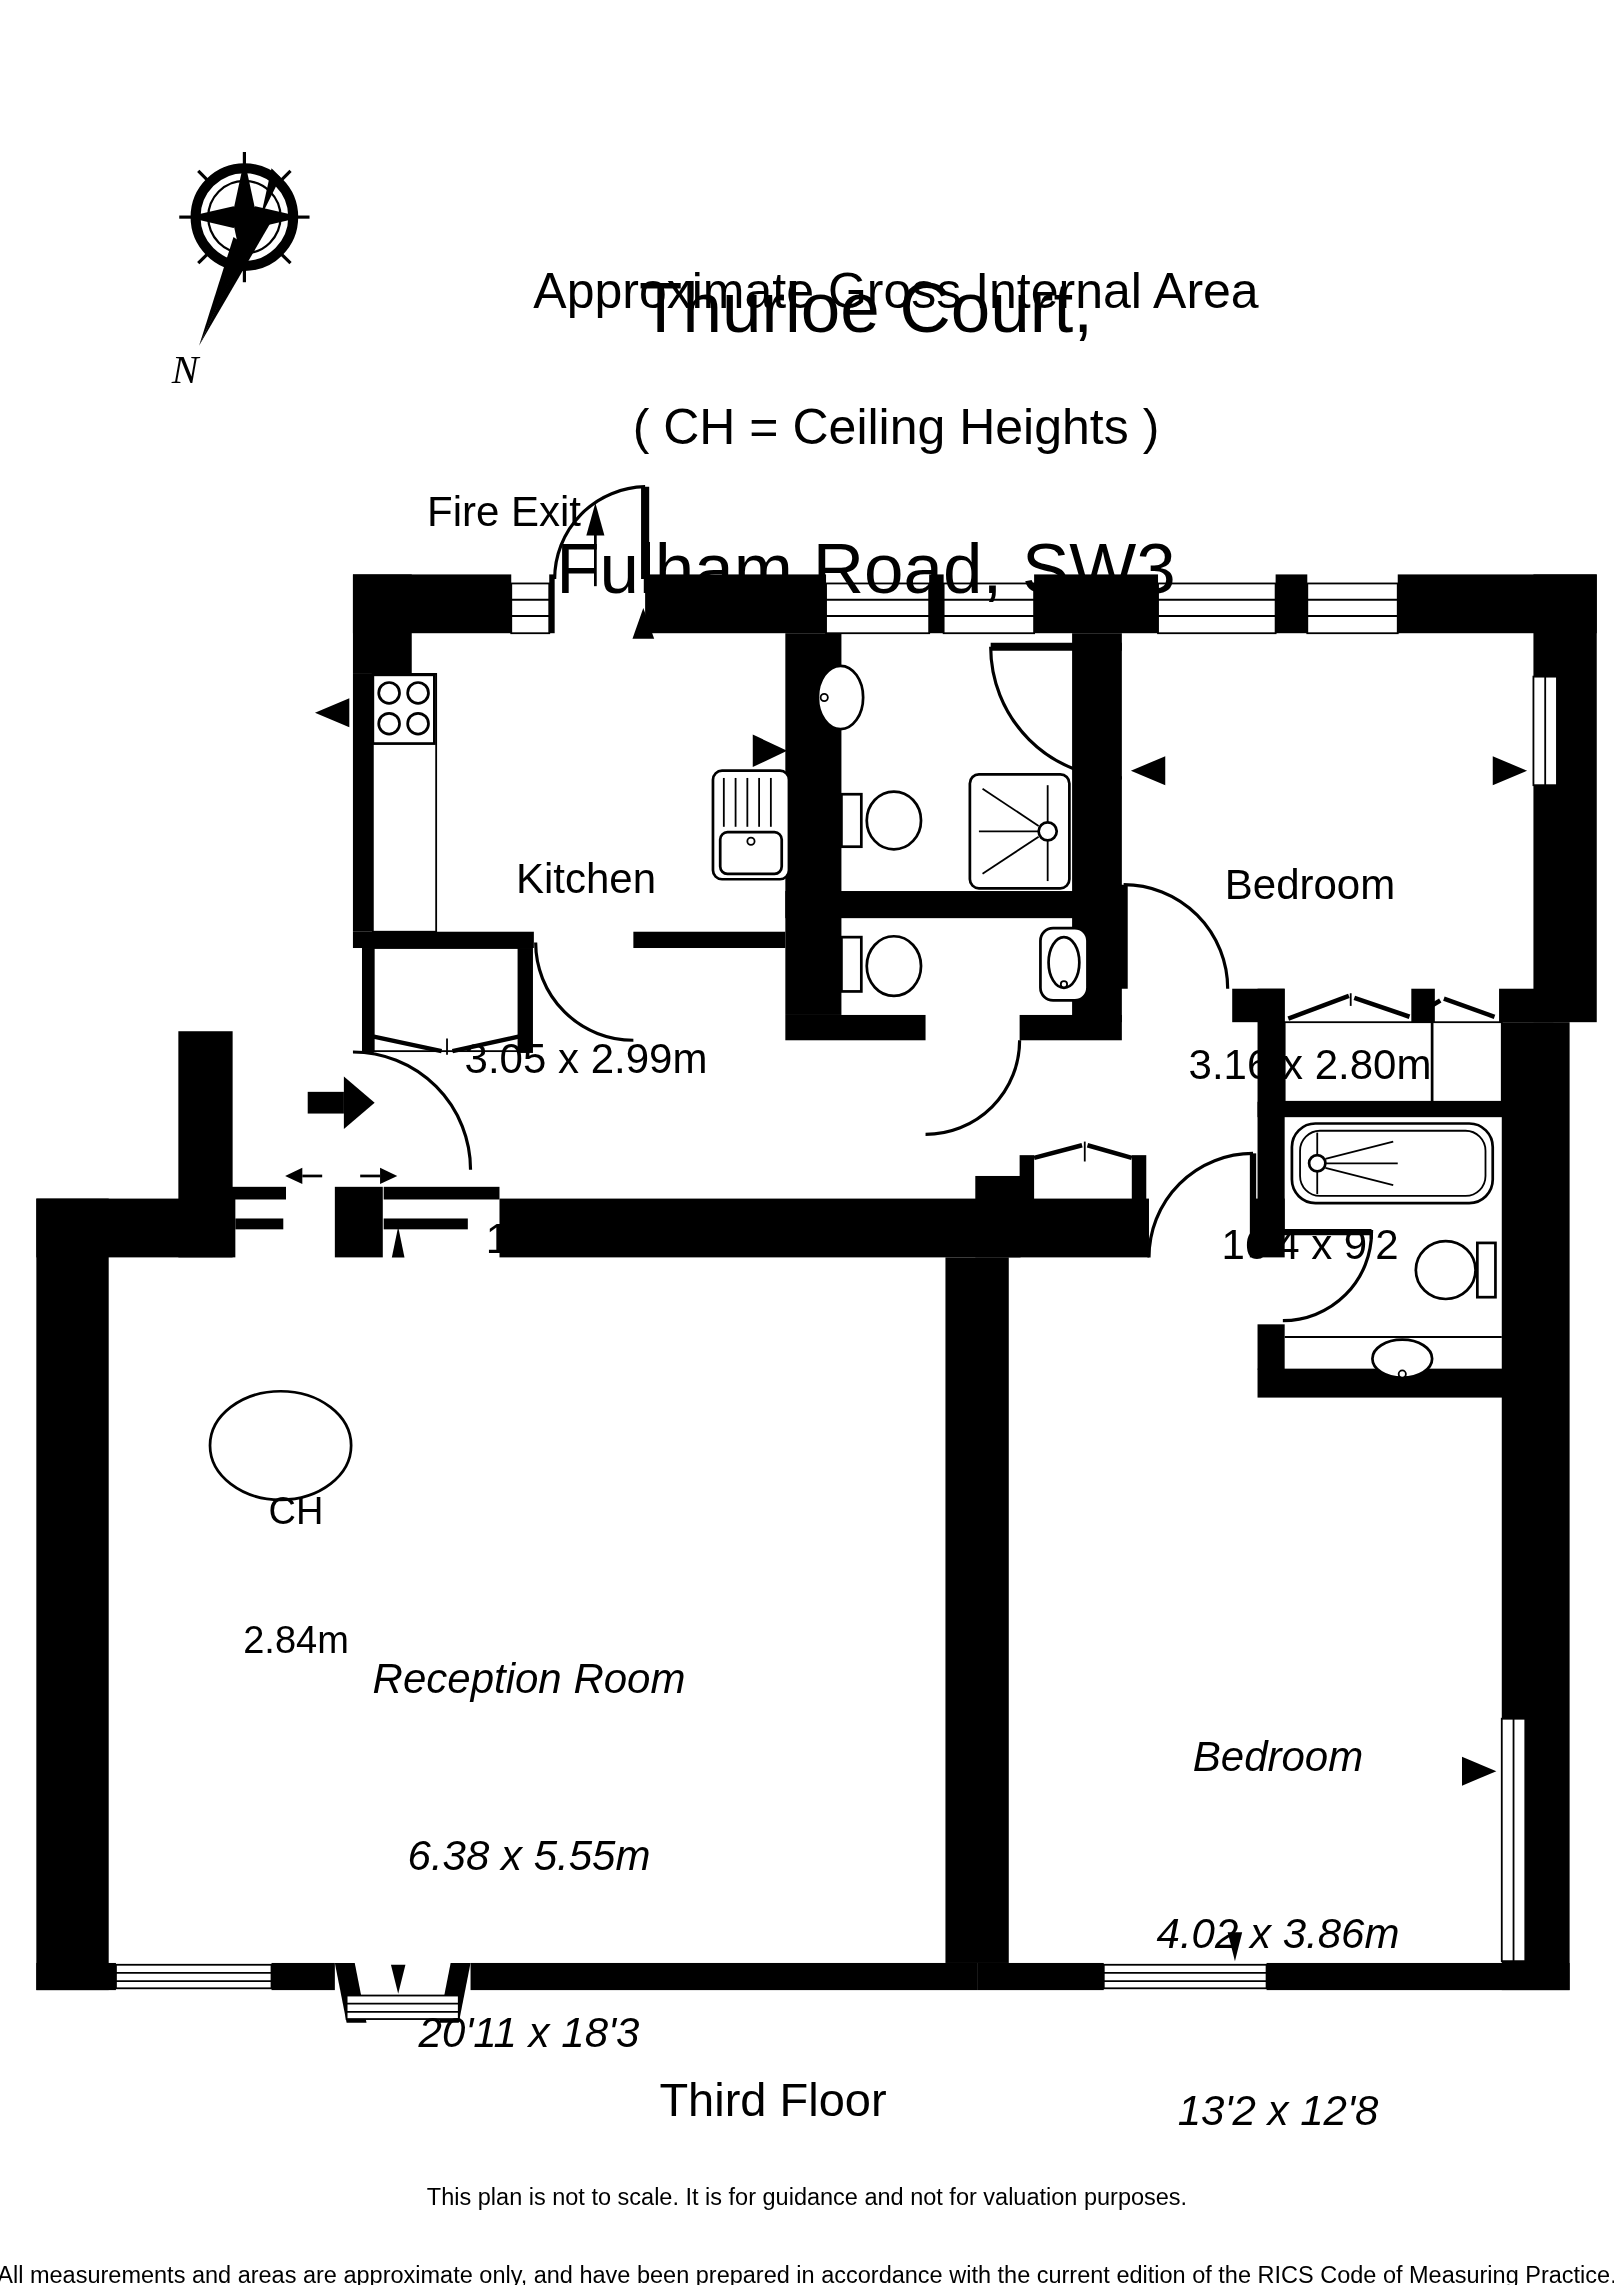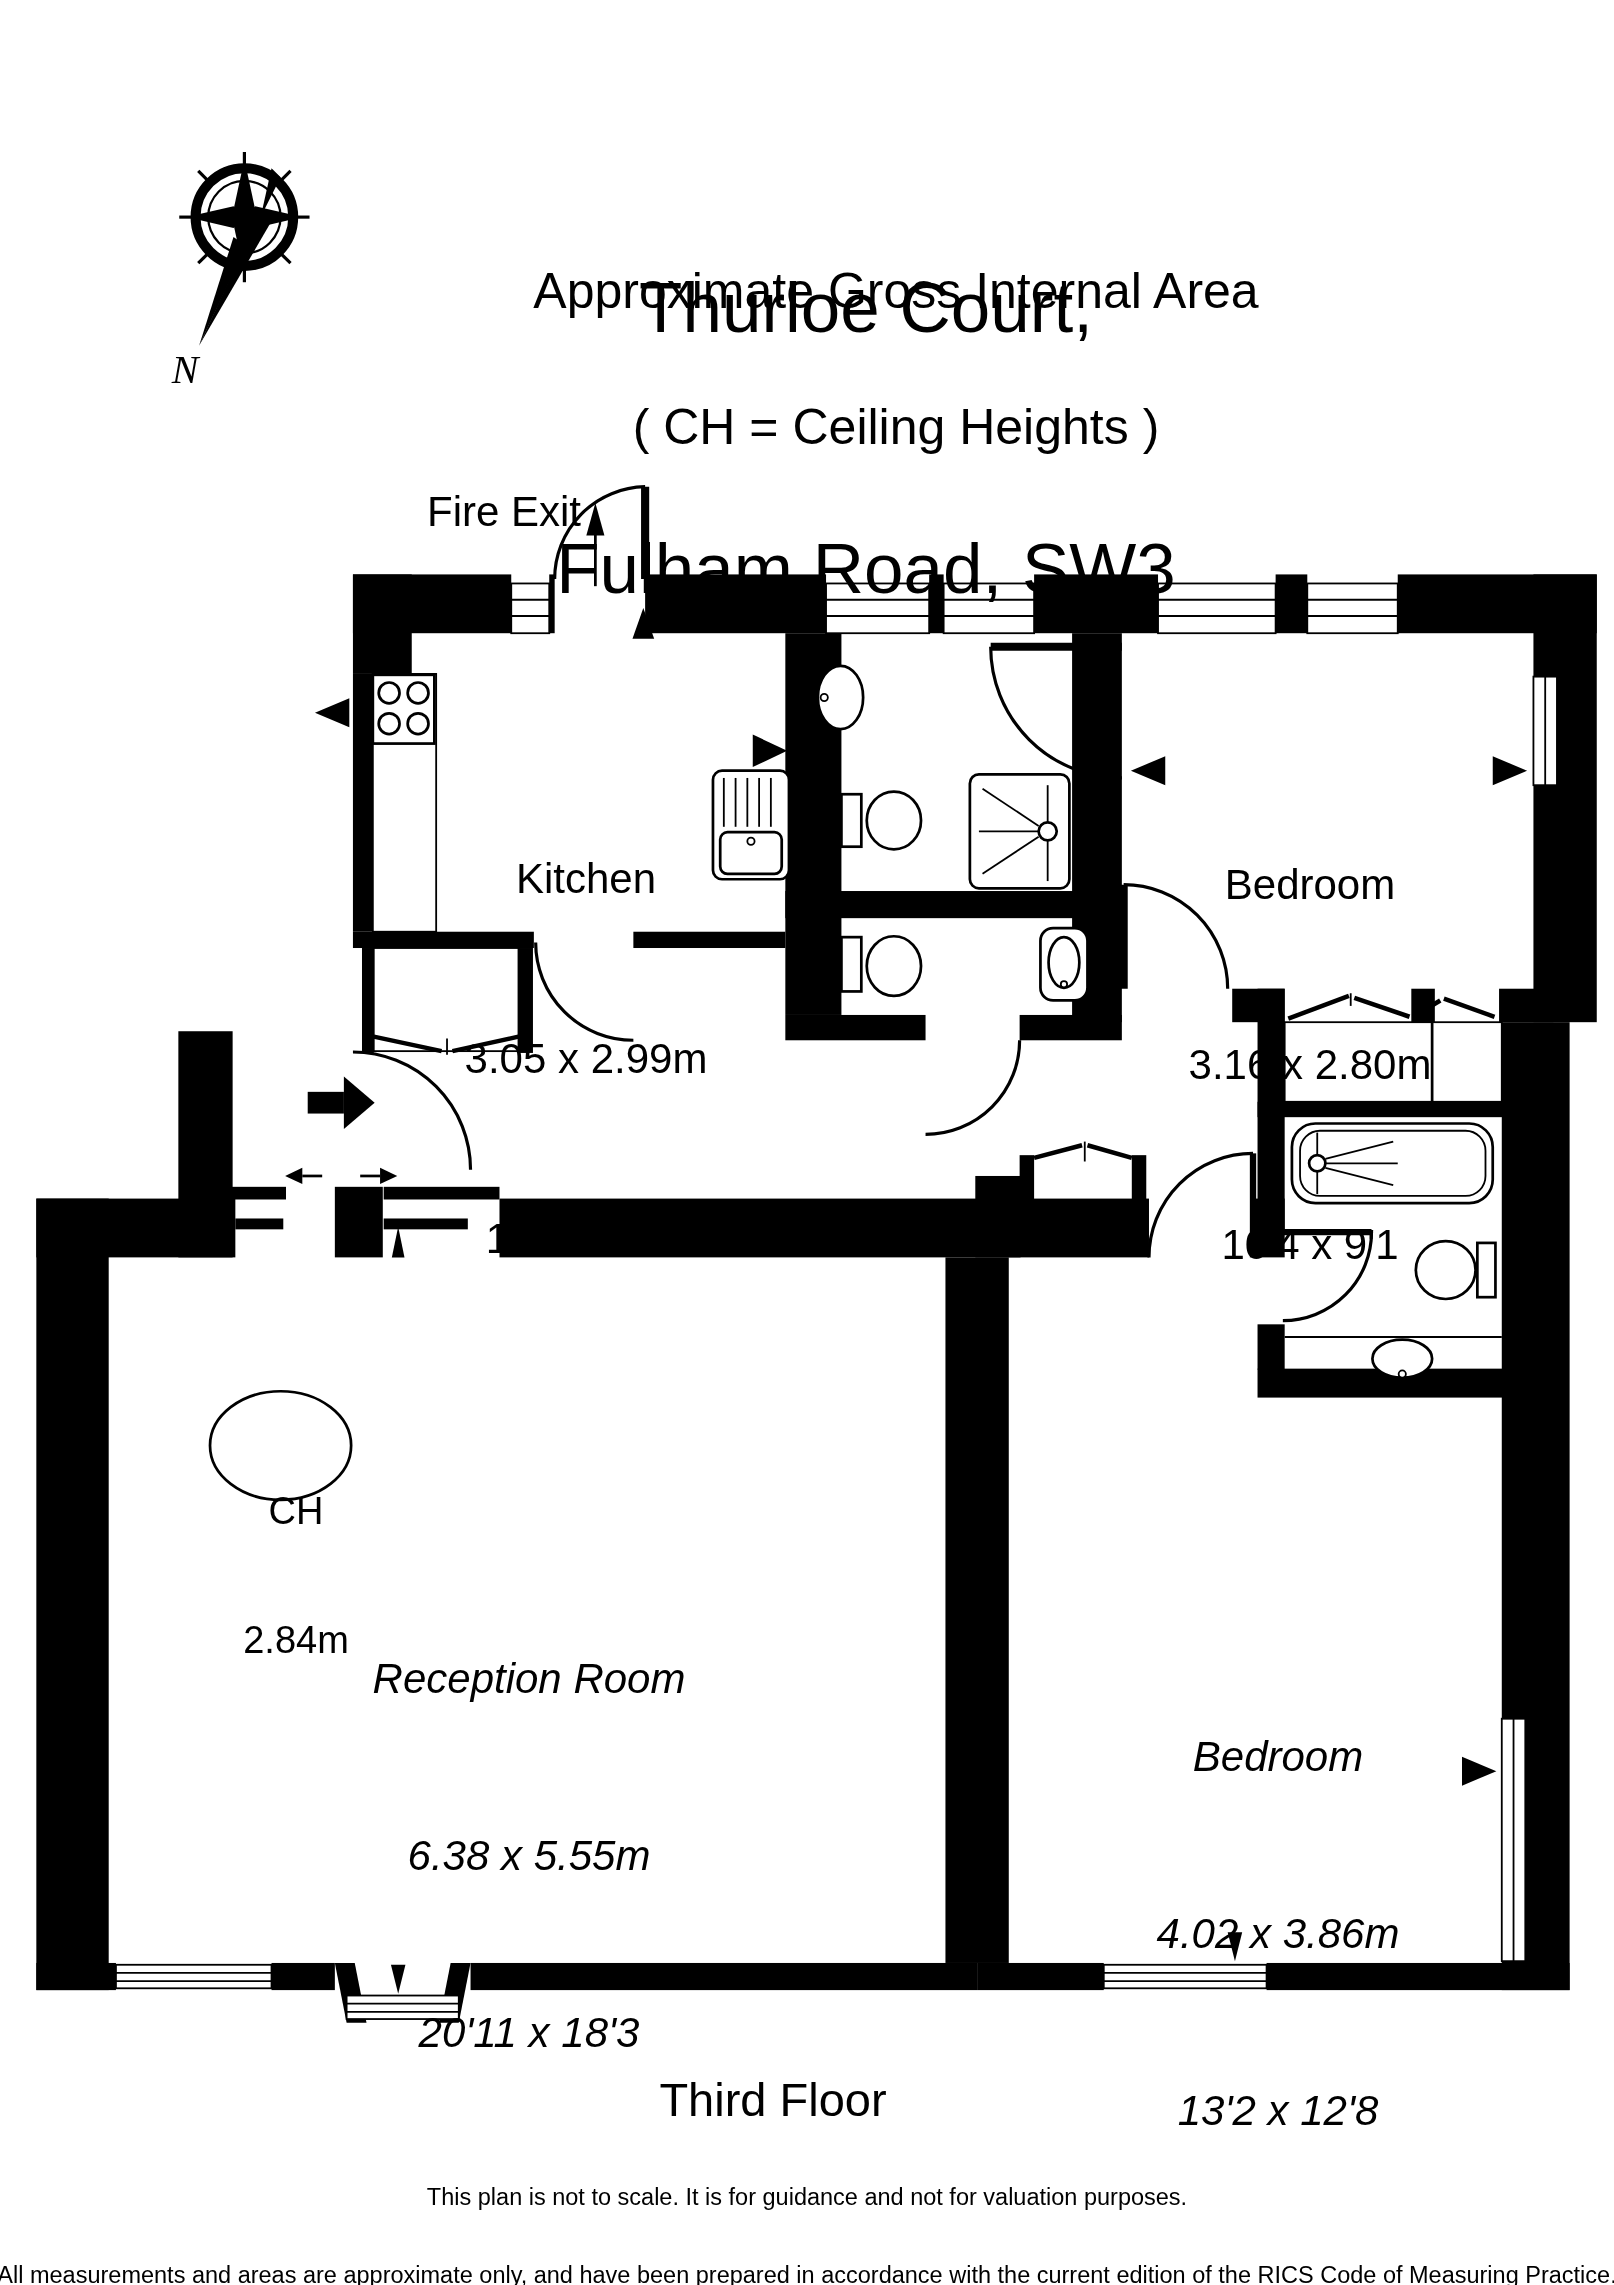--- a/index.html
+++ b/index.html
@@ -348,21 +348,21 @@
 
   <div class="cx room" style="left:586px;top:729px;">
     <div>Kitchen</div>
     <div>3.05 x 2.99m</div>
     <div>10'0 x 9'10</div>
   </div>
 
   <div class="cx room" style="left:1310px;top:735px;">
     <div>Bedroom</div>
     <div>3.16 x 2.80m</div>
-    <div>10'4 x 9'1</div>
+    <div>16'4 x 9'2</div>
   </div>
 
   <div class="cx chlbl" style="left:280px;top:1404px;margin-left:16px;">
     <div>CH</div>
     <div>2.84m</div>
   </div>
 
   <div class="cx room2" style="left:529px;top:1531px;">
     <div>Reception Room</div>
     <div>6.38 x 5.55m</div>

